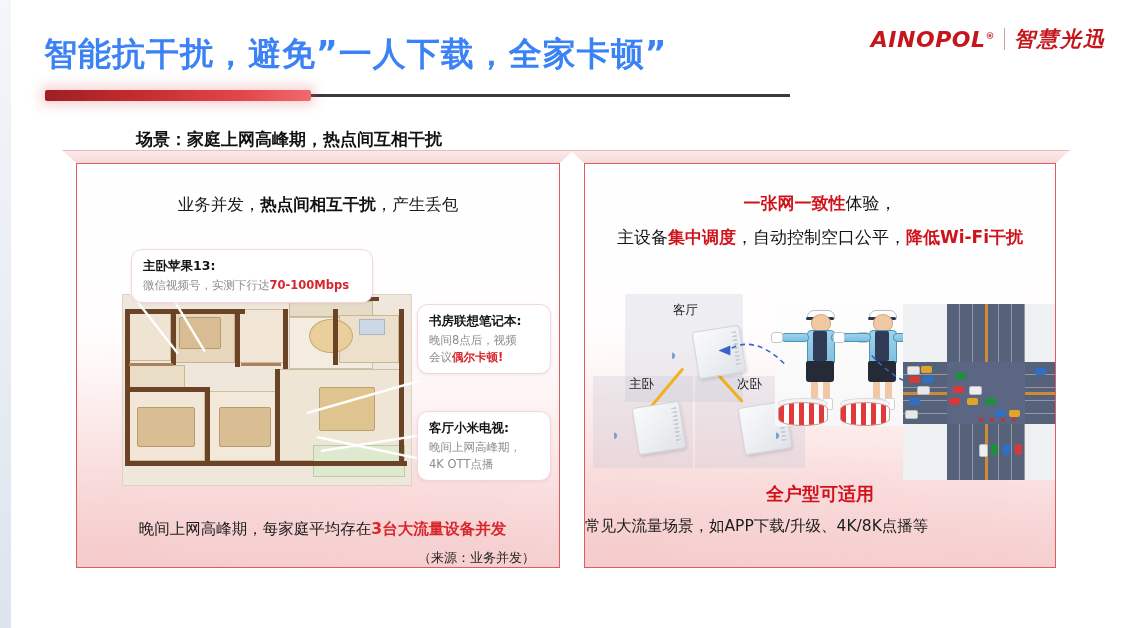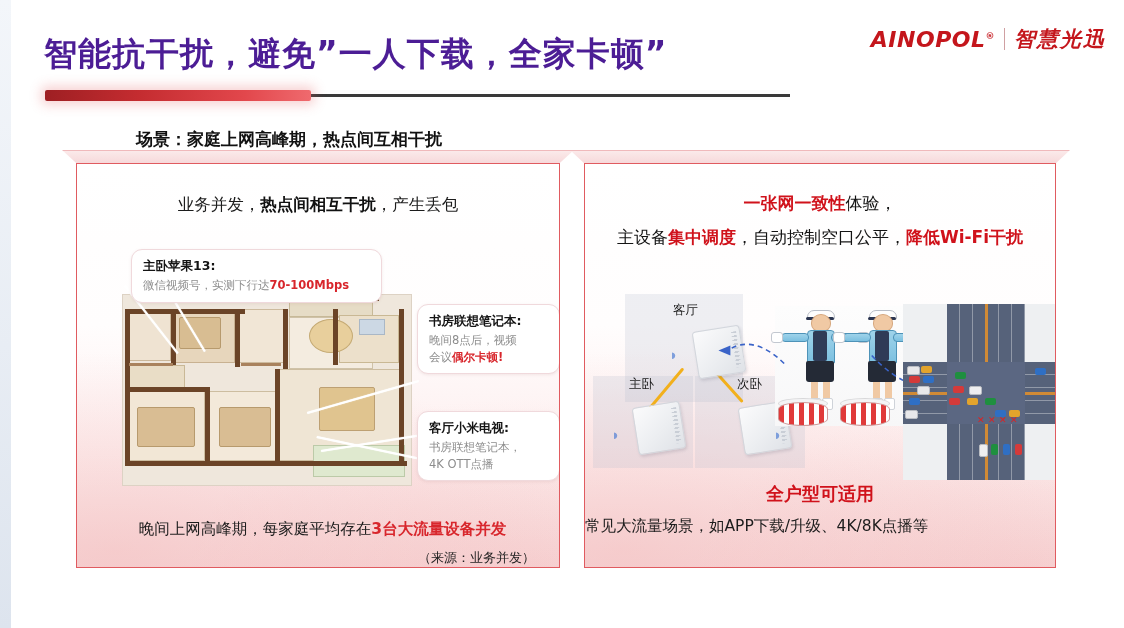--- a/index.html
+++ b/index.html
@@ -9,21 +9,21 @@
     background:#ffffff;position:relative;
   }
   #slide{position:absolute;inset:0;background:#fff;}
 
   
   .left-rail{position:absolute;left:0;top:0;width:11px;height:628px;
     background:linear-gradient(180deg,#f3f6fa 0%,#e8edf4 55%,#dde4ee 100%);}
 
   
   .hdr-title{position:absolute;left:44px;top:32px;font-size:33px;font-weight:bold;
-    color:#4c1d95;letter-spacing:1px;white-space:nowrap;
+    color:#3b82f6;letter-spacing:1px;white-space:nowrap;
     font-family:"DejaVu Sans","Liberation Sans",sans-serif;}
   .hdr-rule-dark{position:absolute;left:45px;top:94px;width:745px;height:3px;background:#3a3a3a;}
   .hdr-rule-red{position:absolute;left:45px;top:90px;width:266px;height:11px;border-radius:2px;
     background:linear-gradient(90deg,#9e1f23 0%,#c42c30 35%,#e2474c 75%,#ef6a6e 100%);
     box-shadow:0 0 12px 4px rgba(228,90,95,.28);}
 
   .logo{position:absolute;right:18px;top:25px;display:flex;align-items:center;gap:9px;}
   .logo-mark{font-size:22px;font-weight:bold;color:#c4161c;letter-spacing:.5px;font-style:italic;
      font-family:"DejaVu Sans","Liberation Sans",sans-serif;position:relative;}
   .logo-mark sup{font-size:9px;vertical-align:super;font-style:normal;}
@@ -54,21 +54,21 @@
 
   #wrapL{left:62px;top:150px;width:512px;height:418px;}
   #wrapR{left:570px;top:150px;width:500px;height:418px;}
 
   
   .l-head{position:absolute;left:0;right:0;top:30px;text-align:center;font-size:16.5px;color:#1c1c1c;
     font-family:"DejaVu Sans","Liberation Sans",sans-serif;}
   .l-head b{font-weight:bold;color:#111;}
 
   .callout{position:absolute;background:#fff;border:1px solid #f0d9dc;border-radius:11px;
-    box-shadow:0 1px 3px rgba(160,110,110,.13);padding:7px 20px 8px 11px;line-height:1.45;}
+    box-shadow:0 1px 3px rgba(160,110,110,.13);padding:7px 11px 8px 11px;line-height:1.45;}
   .callout .ttl{font-size:12.5px;font-weight:bold;color:#141414;margin-bottom:2px;
     font-family:"DejaVu Sans","Liberation Sans",sans-serif;}
   .callout .sub{font-size:11.5px;color:#8d8d8d;font-family:"DejaVu Sans","Liberation Sans",sans-serif;}
   .callout .sub .red{color:#d8262c;font-weight:bold;}
   #co1{left:54px;top:85px;width:218px;}
   #co2{left:340px;top:140px;width:110px;}
   #co3{left:340px;top:247px;width:110px;}
 
   .l-foot{position:absolute;left:20px;right:20px;top:355px;font-size:15.5px;color:#1c1c1c;
     text-align:center;padding-left:9px;font-family:"DejaVu Sans","Liberation Sans",sans-serif;}
@@ -232,21 +232,21 @@
       </div>
 
       <div class="callout" id="co2">
         <div class="ttl">书房联想笔记本:</div>
         <div class="sub">晚间8点后，视频</div>
         <div class="sub"><span>会议</span><span class="red">偶尔卡顿!</span></div>
       </div>
 
       <div class="callout" id="co3">
         <div class="ttl">客厅小米电视:</div>
-        <div class="sub">书房联想笔记本，</div>
+        <div class="sub">晚间上网高峰期，</div>
         <div class="sub">4K OTT点播</div>
       </div>
 
       <div class="l-foot">
         <span>晚间上网高峰期，每家庭平均存在</span><span class="red">3台大流量设备并发</span>
       </div>
       <div class="l-src">（来源：业务并发）</div>
     </div>
   </div>
 

